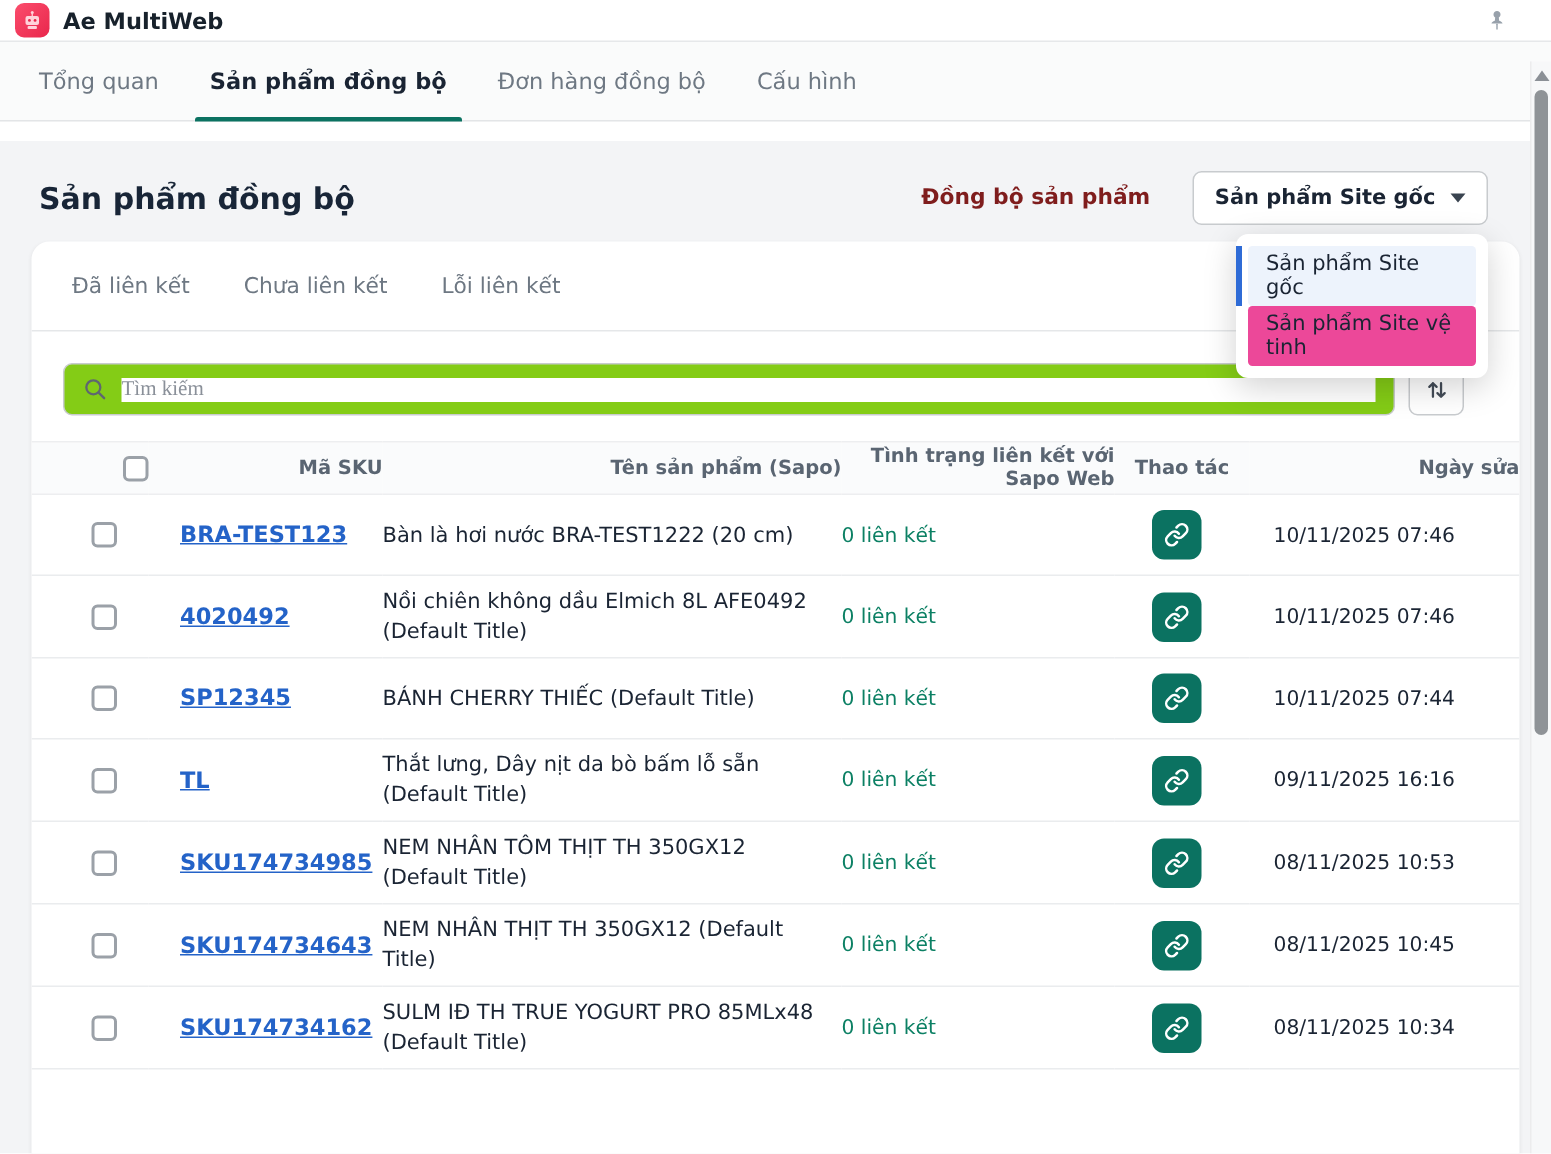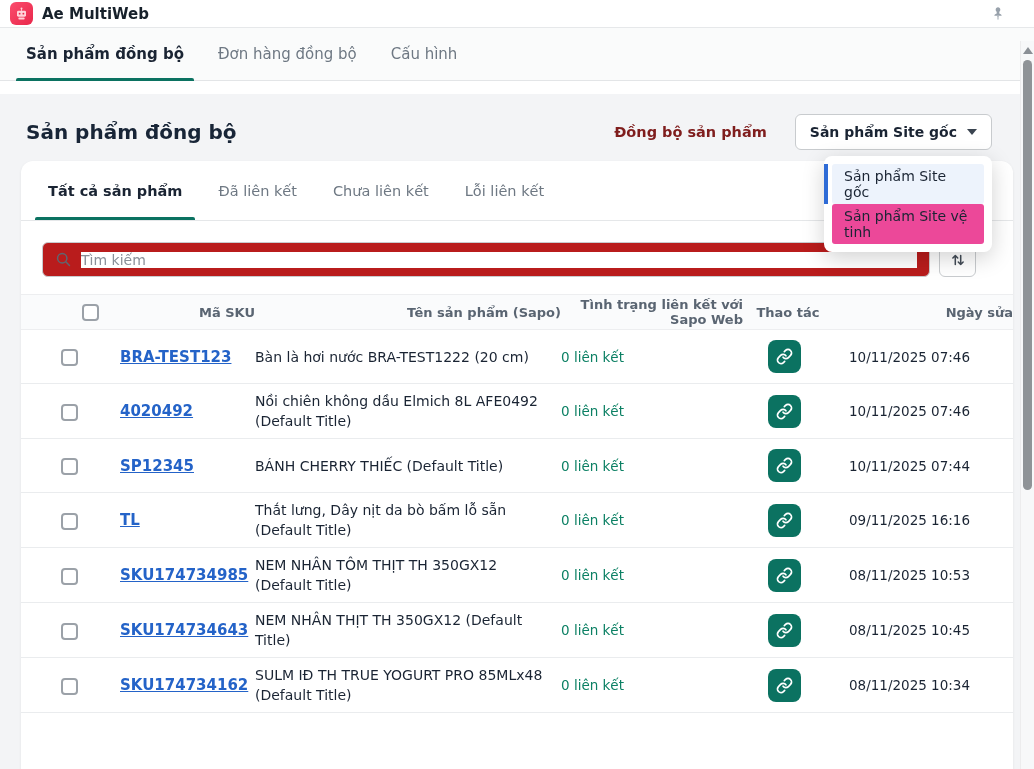--- a/index.html
+++ b/index.html
@@ -40,21 +40,21 @@
   .dd-item.hovered{background:#ec4899;}
 
   
   .card{margin:11px 21px 0 21px;background:#fff;border-radius:12px 12px 0 0;box-shadow:0 1px 3px rgba(0,0,0,.07);height:609px;overflow:hidden;}
   .filter-tabs{display:flex;align-items:stretch;height:60px;border-bottom:1px solid #E5E7E9;padding-left:14px;}
   .f-tab{display:flex;align-items:center;padding:0 13px;margin-right:10px;font-size:14.5px;color:var(--muted);cursor:pointer;position:relative;background:none;border:none;font-family:inherit;}
   .f-tab.active{color:#1A2433;font-weight:600;}
   .f-tab.active::after{content:"";position:absolute;left:0;right:0;bottom:0;height:3px;background:var(--accent);border-radius:2px 2px 0 0;}
 
   .search-row{display:flex;align-items:center;padding:21px 37px 17px 21px;gap:9px;}
-  .search-box{flex:1;height:35px;border:1px solid #C8CBCE;border-radius:6px;display:flex;align-items:center;padding:0 12px;background:#b91c1c;}
+  .search-box{flex:1;height:35px;border:1px solid #C8CBCE;border-radius:6px;display:flex;align-items:center;padding:0 12px;background:#84cc16;font-family:Liberation Serif, serif;}
   .search-box input{border:none;outline:none;flex:1;font-size:14px;margin-left:9px;font-family:inherit;color:var(--text);}
   .search-box input::placeholder{color:#8A9099;}
   .sort-btn{width:37px;height:35px;border:1px solid #C8CBCE;border-radius:6px;background:#fff;display:flex;align-items:center;justify-content:center;cursor:pointer;}
 
   
   table{width:100%;border-collapse:collapse;table-layout:fixed;}
   col.c1{width:78px;}col.c2{width:156px;}col.c3{width:306px;}col.c4{width:182px;}col.c5{width:90px;}
   thead th{background:#FAFBFC;border-top:1px solid #EDEEF0;border-bottom:1px solid #EDEEF0;font-size:13px;font-weight:600;color:var(--thead);text-align:right;height:35px;padding:0;}
   th.h-check{padding-left:40px;}
   th.h-sku{padding-left:21px;}
@@ -98,20 +98,21 @@
   <span class="spacer"></span>
   <button class="pin-btn">
     <svg viewBox="0 0 24 24" width="16" height="16" fill="#98A1AB">
         <path d="M12 2c-2 0-3.5 1.5-3.5 3.5 0 1.3.7 2.4 1.7 3l-.4 3.2c-1.9.5-3.3 1.6-3.3 2.8h11c0-1.2-1.4-2.3-3.3-2.8l-.4-3.2c1-.6 1.7-1.7 1.7-3C15.5 3.5 14 2 12 2z"></path>
         <rect x="11.3" y="14.5" width="1.4" height="6.2" rx="0.7"></rect>
       </svg>
   </button>
 </header>
 
 <nav class="navbar">
+  <button class="nav-tab">Tổng quan</button>
   <button class="nav-tab active">Sản phẩm đồng bộ</button>
   <button class="nav-tab">Đơn hàng đồng bộ</button>
   <button class="nav-tab">Cấu hình</button>
 </nav>
 
 <div class="content">
   <div class="page-head">
     <h1 class="page-title">Sản phẩm đồng bộ</h1>
     <span class="spacer"></span>
     <span class="sync-label">Đồng bộ sản phẩm</span>
@@ -123,21 +124,20 @@
       <div class="dd-menu">
         <div class="dd-item selected">Sản phẩm Site gốc</div>
         <div class="dd-item hovered">Sản phẩm Site vệ tinh</div>
       </div>
     </div>
   </div>
 
   <div class="card">
 
     <div class="filter-tabs">
-      <button class="f-tab active">Tất cả sản phẩm</button>
       <button class="f-tab">Đã liên kết</button>
       <button class="f-tab">Chưa liên kết</button>
       <button class="f-tab">Lỗi liên kết</button>
     </div>
 
     <div class="search-row">
       <div class="search-box">
         <svg viewBox="0 0 20 20" width="17" height="17" fill="none" stroke="#5F6670" stroke-width="1.8" stroke-linecap="round">
             <circle cx="8.5" cy="8.5" r="5.5"></circle>
             <path d="M13 13l4 4"></path>

